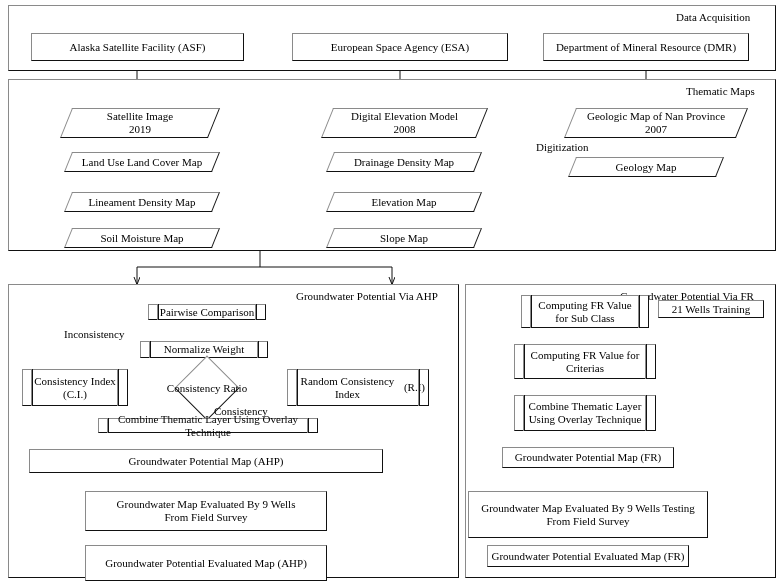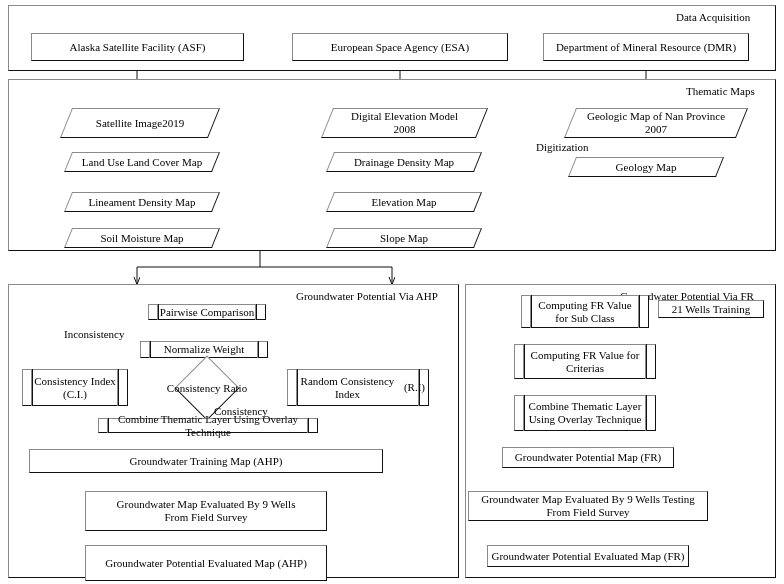--- a/index.html
+++ b/index.html
@@ -189,21 +189,21 @@
     <span>European Space Agency (ESA)</span>
   </div>
   <div class="box" style="left:543px;top:33px;width:206px;height:28px;">
     <span>Department of Mineral Resource (DMR)</span>
   </div>
 
   <div class="panel" style="left:8px;top:79px;width:768px;height:172px;"></div>
   <div class="panel-title" style="left:686px;top:85px;">Thematic Maps</div>
 
   <div class="para" style="left:66px;top:108px;width:148px;height:30px;"></div>
-  <div class="para-label" style="left:66px;top:108px;width:148px;height:30px;flex-direction:row;">
+  <div class="para-label" style="left:66px;top:108px;width:148px;height:30px;flex-direction:column;">
     <span>Satellite Image</span>
     <span>2019</span>
   </div>
 
   <div class="para" style="left:68px;top:152px;width:148px;height:20px;"></div>
   <div class="para-label" style="left:68px;top:152px;width:148px;height:20px;">
     <span>Land Use Land Cover Map</span>
   </div>
 
   <div class="para" style="left:68px;top:192px;width:148px;height:20px;"></div>
@@ -298,21 +298,21 @@
 
   <div class="pbox" style="left:98px;top:418px;width:220px;height:15px;">
     <div class="box" style="left:0;top:0;width:220px;height:15px;">
       <span>Combine Thematic Layer Using Overlay Technique</span>
     </div>
     <div class="bar l"></div>
     <div class="bar r"></div>
   </div>
 
   <div class="box" style="left:29px;top:449px;width:354px;height:24px;">
-    <span>Groundwater Training Map (AHP)</span>
+    <span>Groundwater Potential Map (AHP)</span>
   </div>
 
   <div class="box" style="left:85px;top:491px;width:242px;height:40px;flex-direction:column;">
     <span>Groundwater Map Evaluated By  9  Wells</span>
     <span>From Field Survey</span>
   </div>
 
   <div class="box" style="left:85px;top:545px;width:242px;height:36px;">
     <span>Groundwater Potential Evaluated Map (AHP)</span>
   </div>
@@ -348,21 +348,21 @@
       <span>Using Overlay Technique</span>
     </div>
     <div class="bar l"></div>
     <div class="bar r"></div>
   </div>
 
   <div class="box" style="left:502px;top:447px;width:172px;height:21px;">
     <span>Groundwater Potential Map (FR)</span>
   </div>
 
-  <div class="box" style="left:468px;top:491px;width:240px;height:30px;flex-direction:column;">
+  <div class="box" style="left:468px;top:491px;width:240px;height:47px;flex-direction:column;">
     <span>Groundwater Map Evaluated By 9 Wells Testing</span>
     <span>From Field Survey</span>
   </div>
 
   <div class="box" style="left:487px;top:545px;width:202px;height:22px;">
     <span>Groundwater Potential Evaluated Map (FR)</span>
   </div>
 
 </div>
 

